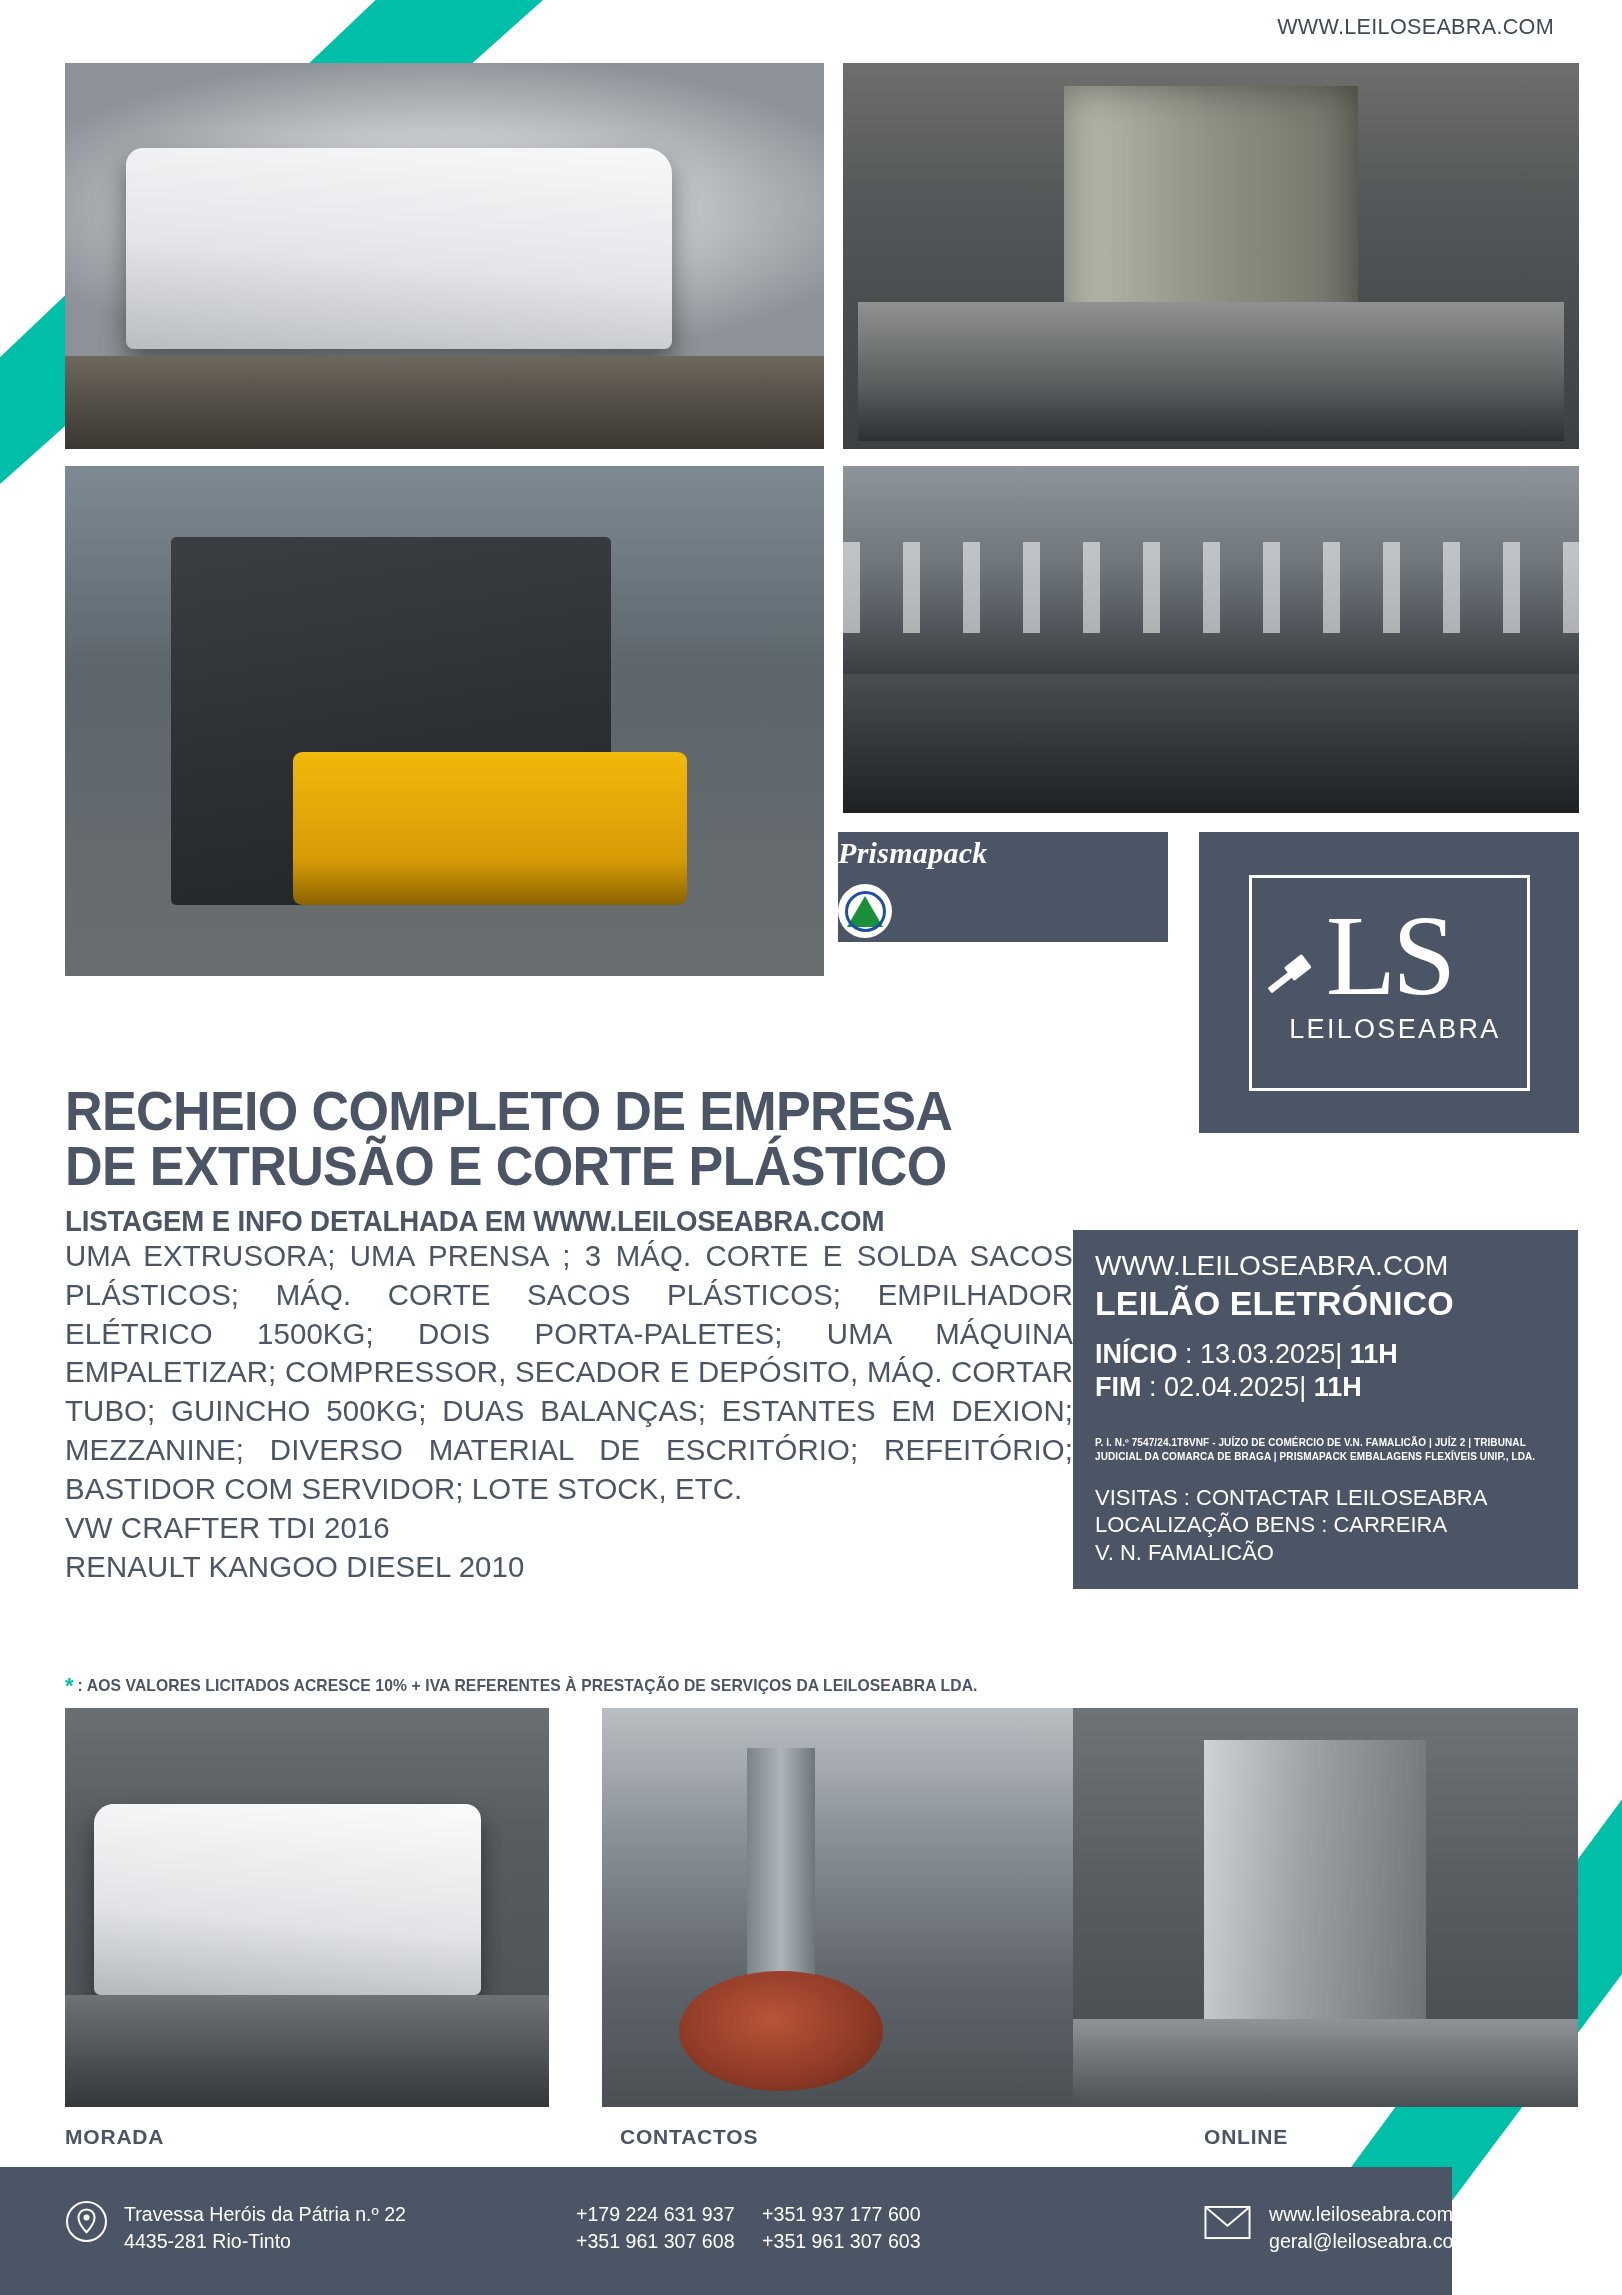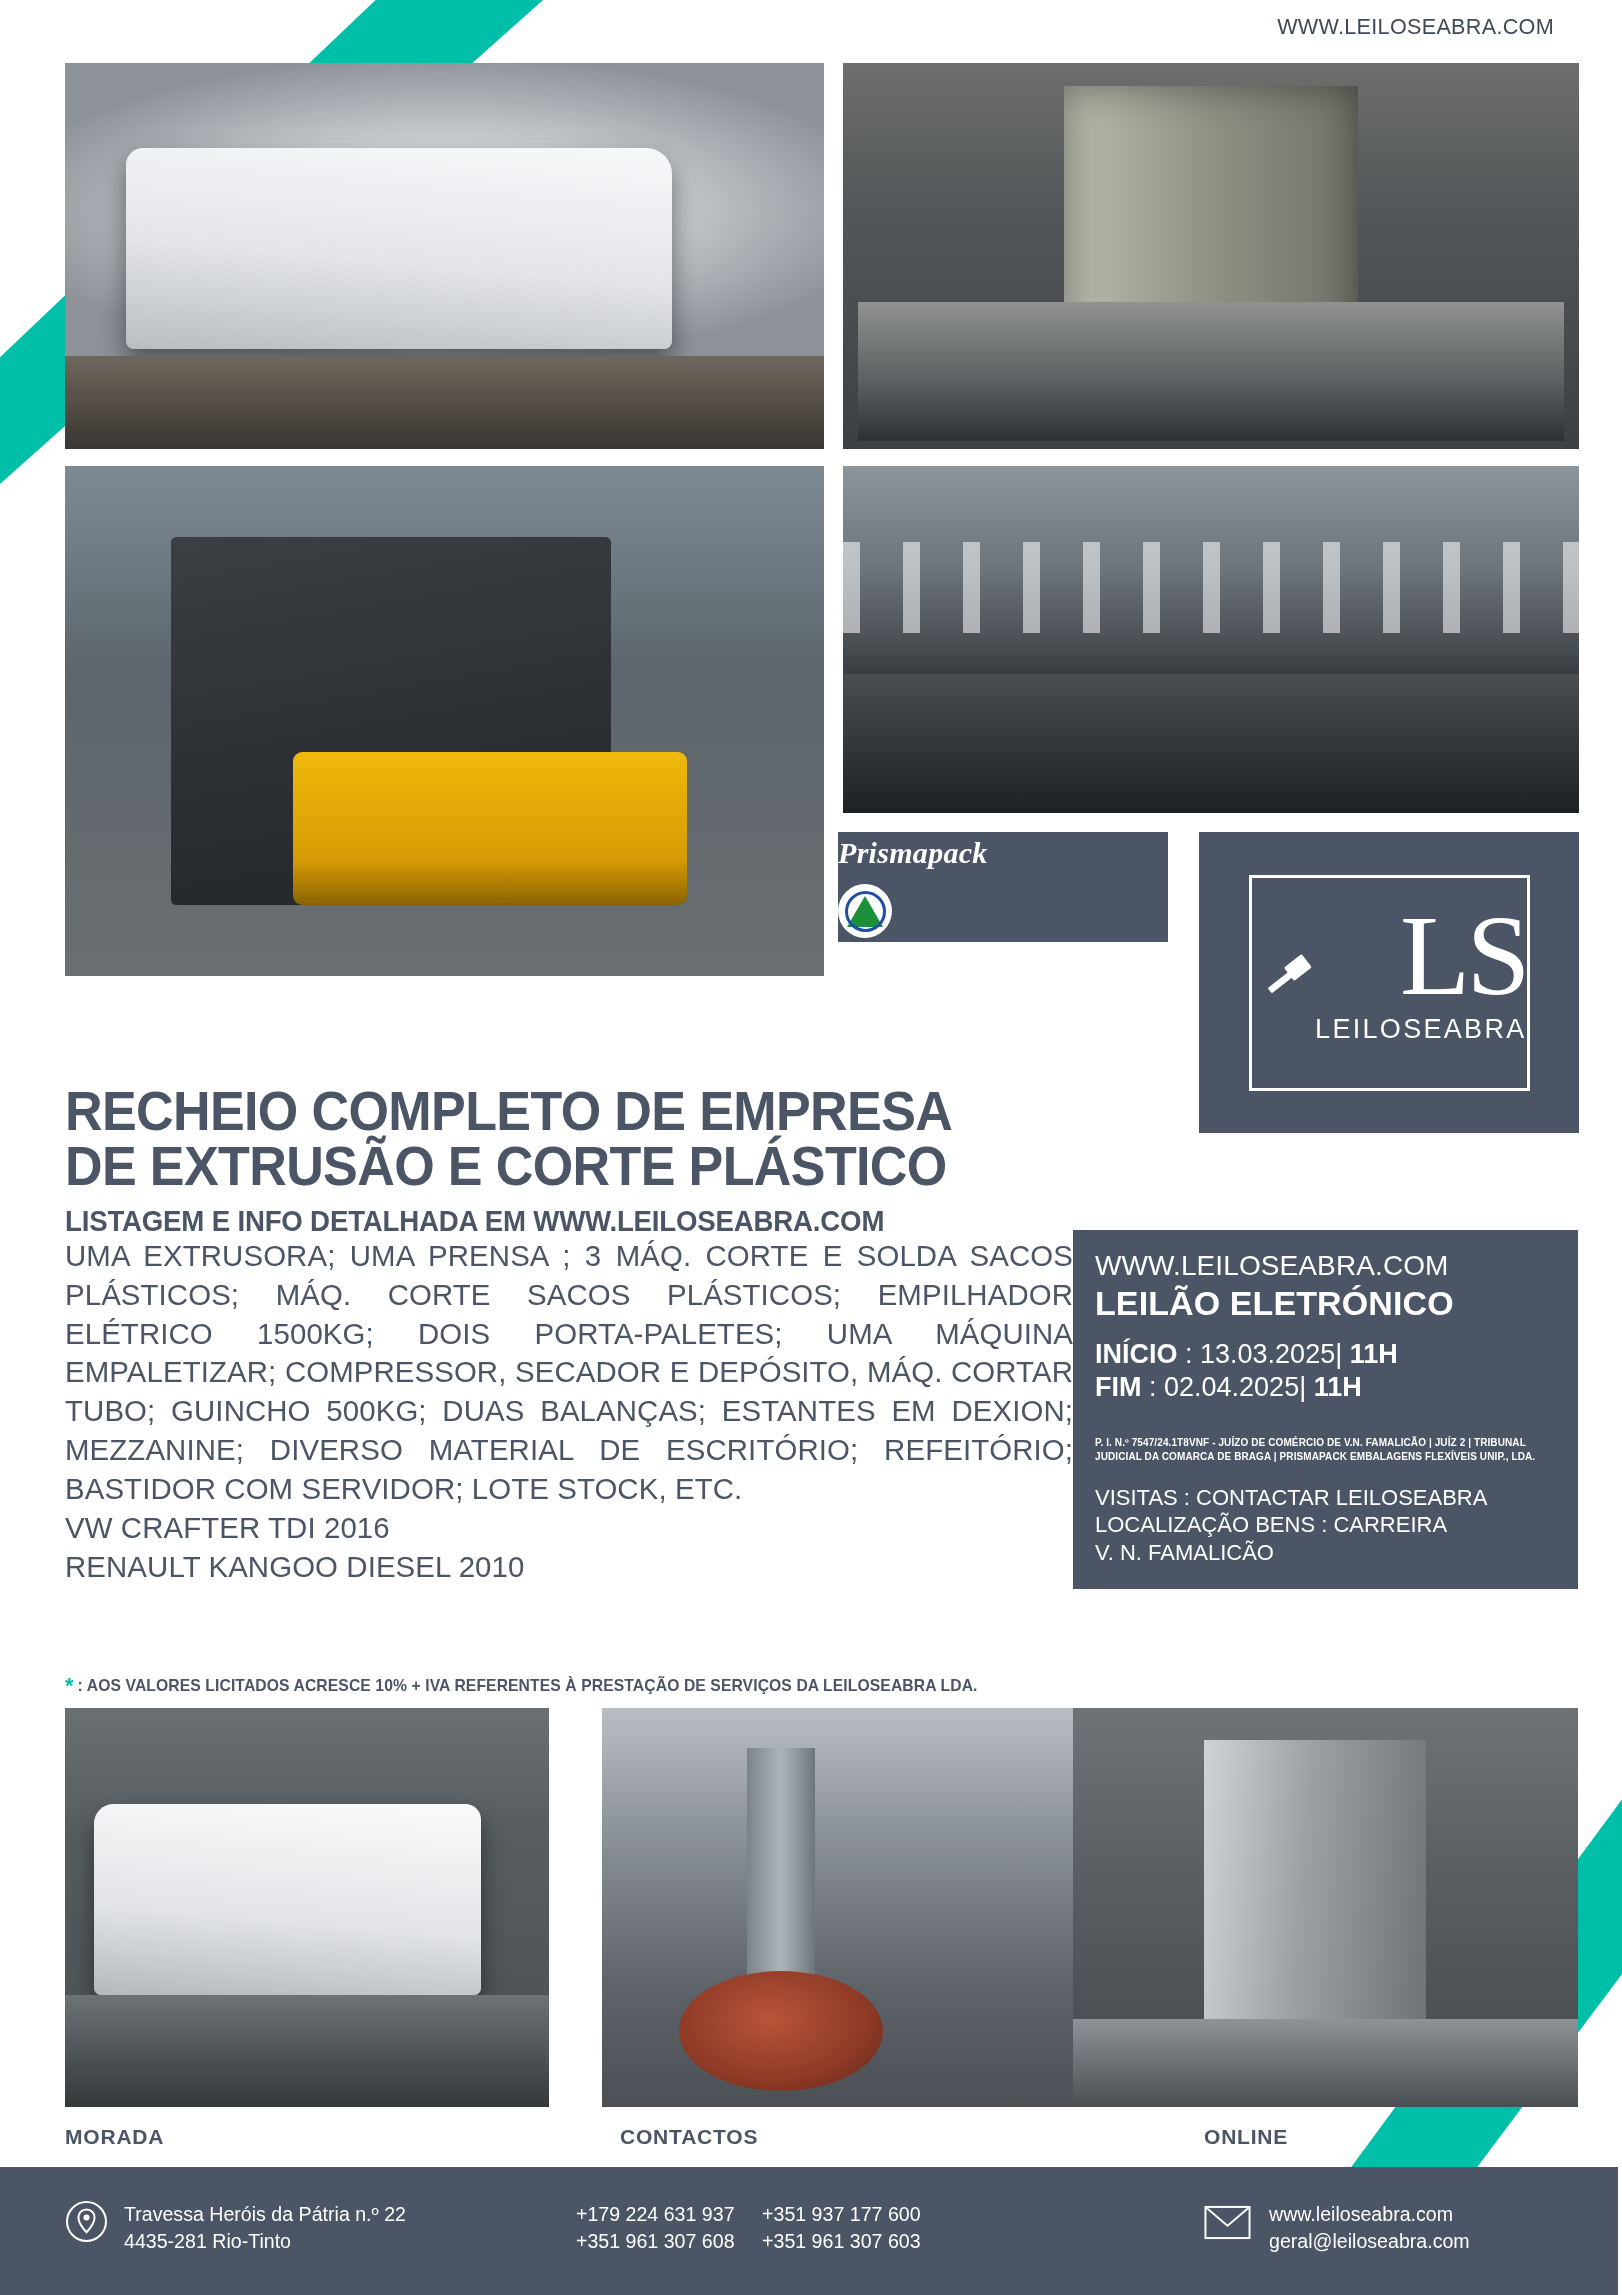--- a/index.html
+++ b/index.html
@@ -213,21 +213,21 @@
     display: flex;
     align-items: center;
     justify-content: center;
   }
   .ls-frame {
     width: 281px; height: 216px;
     border: 3.3px solid #ffffff;
     position: relative;
     display: flex;
     flex-direction: column;
-    align-items: flex-end;
+    align-items: center;
     justify-content: center;
   }
   .ls-mark {
     font-family: "Liberation Serif", serif;
     color: #ffffff;
     font-size: 115px;
     line-height: 0.8;
     letter-spacing: -3.9px;
     font-weight: 400;
     margin-top: -10.5px;
@@ -336,21 +336,21 @@
   .info .visits {
     margin-top: 19.6px;
     font-size: 22px;
     line-height: 1.26;
   }
 
   
   .footer {
     position: absolute;
     left: 0; bottom: 0;
-    width: 1618px;
+    width: 1452px;
     height: 128px;
     background: #4b5565;
   }
   .footer-heads {
     position: absolute;
     left: 0; bottom: 128px;
     width: 1391px; height: 46px;
   }
   .fhead {
     position: absolute;

